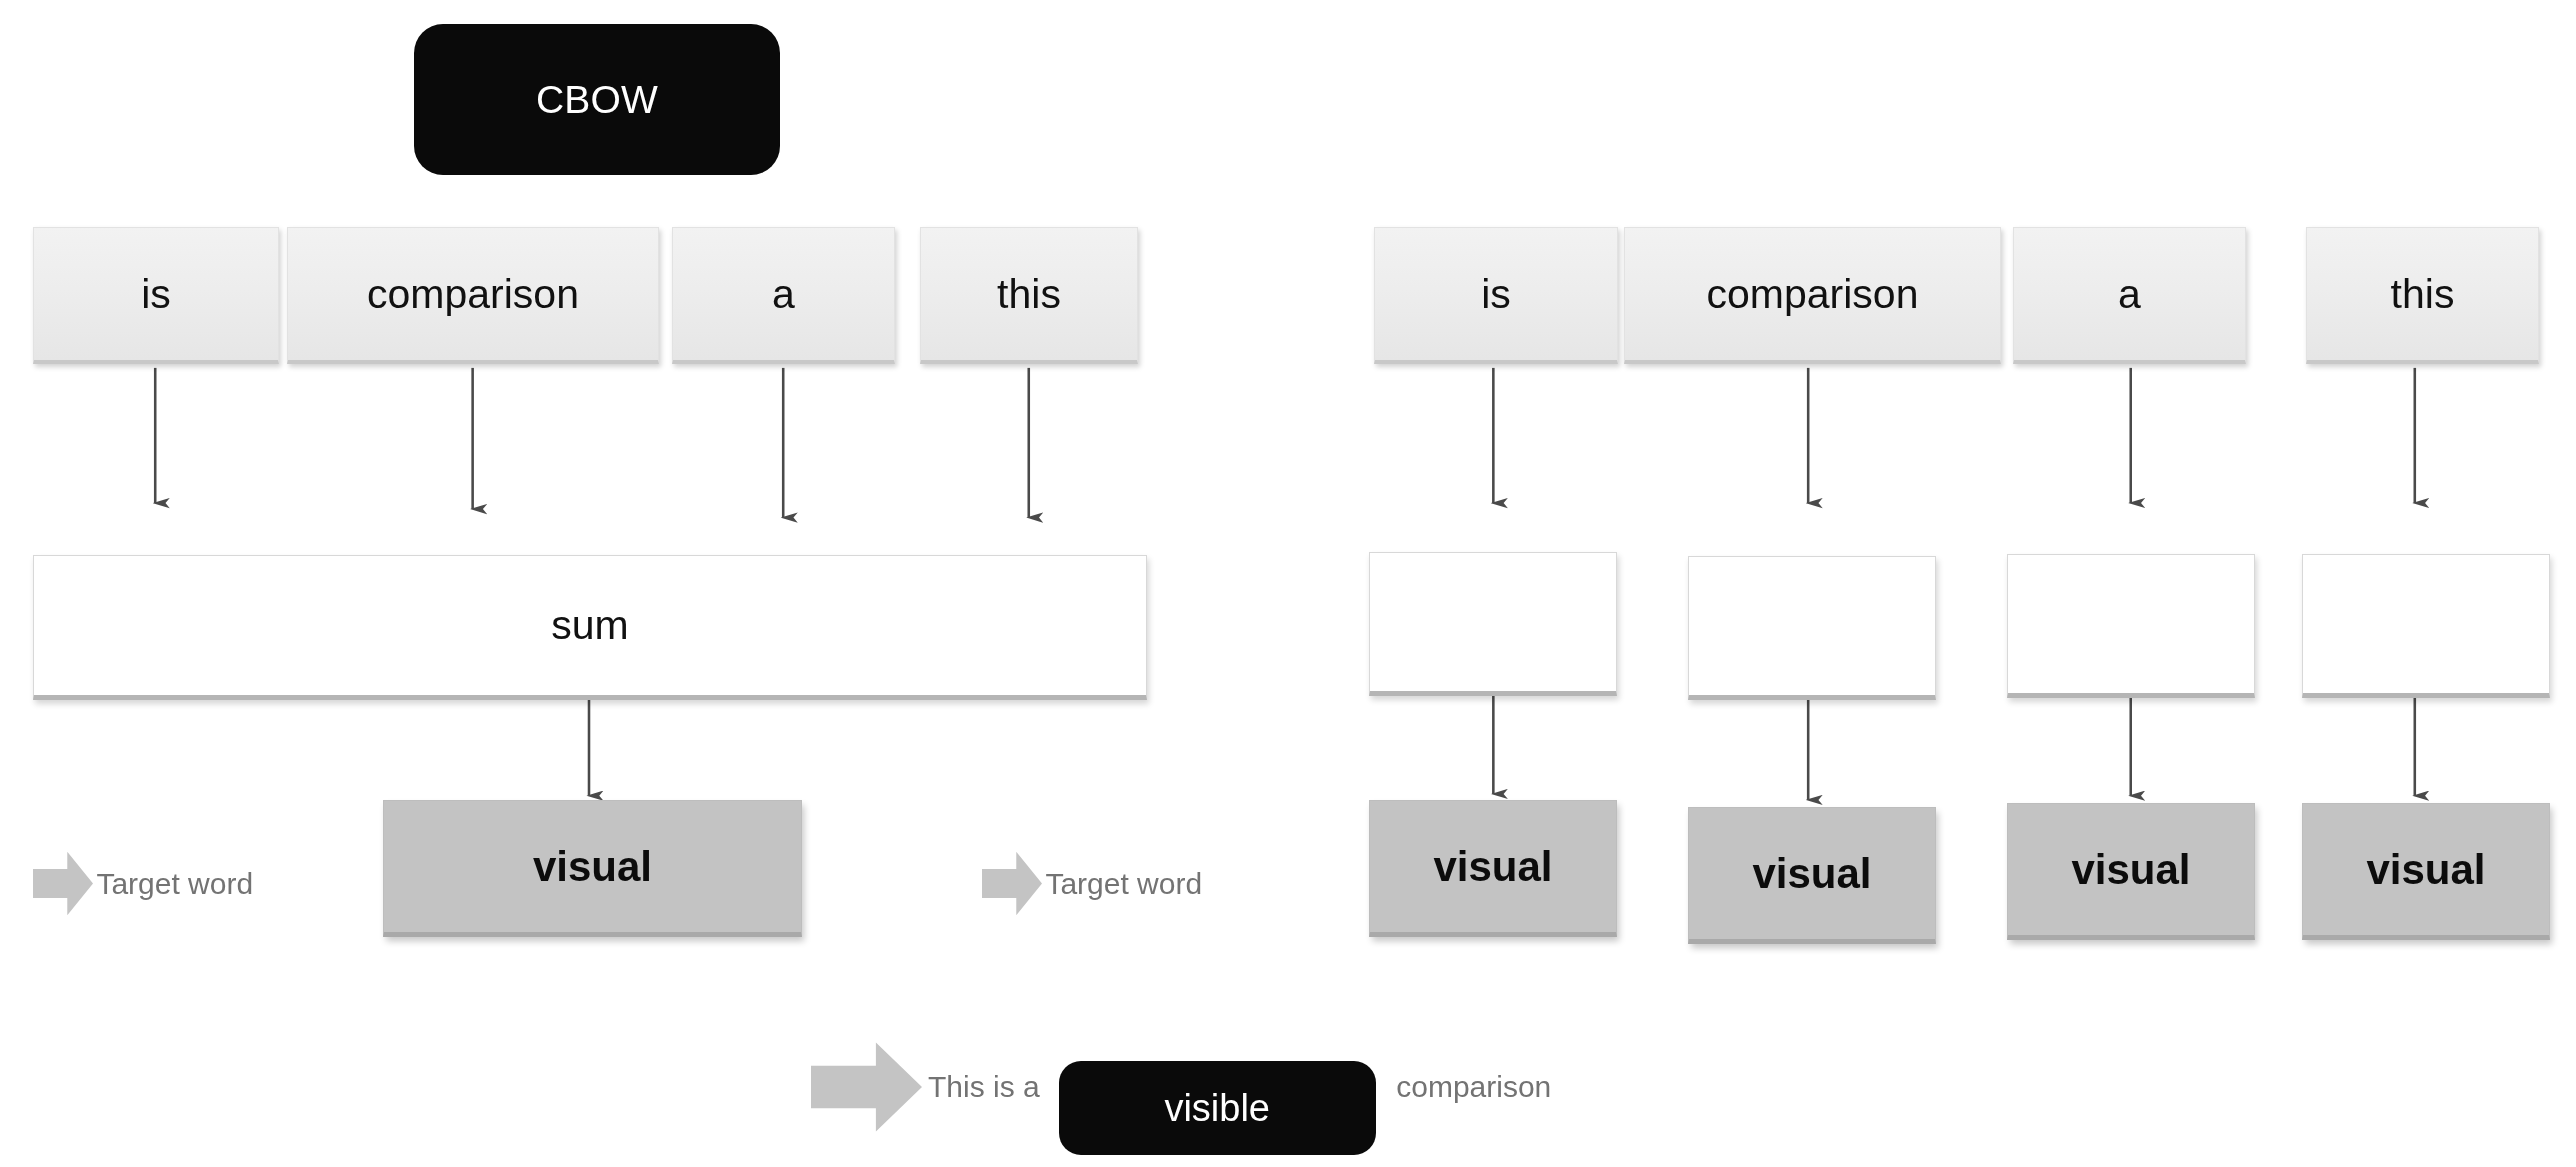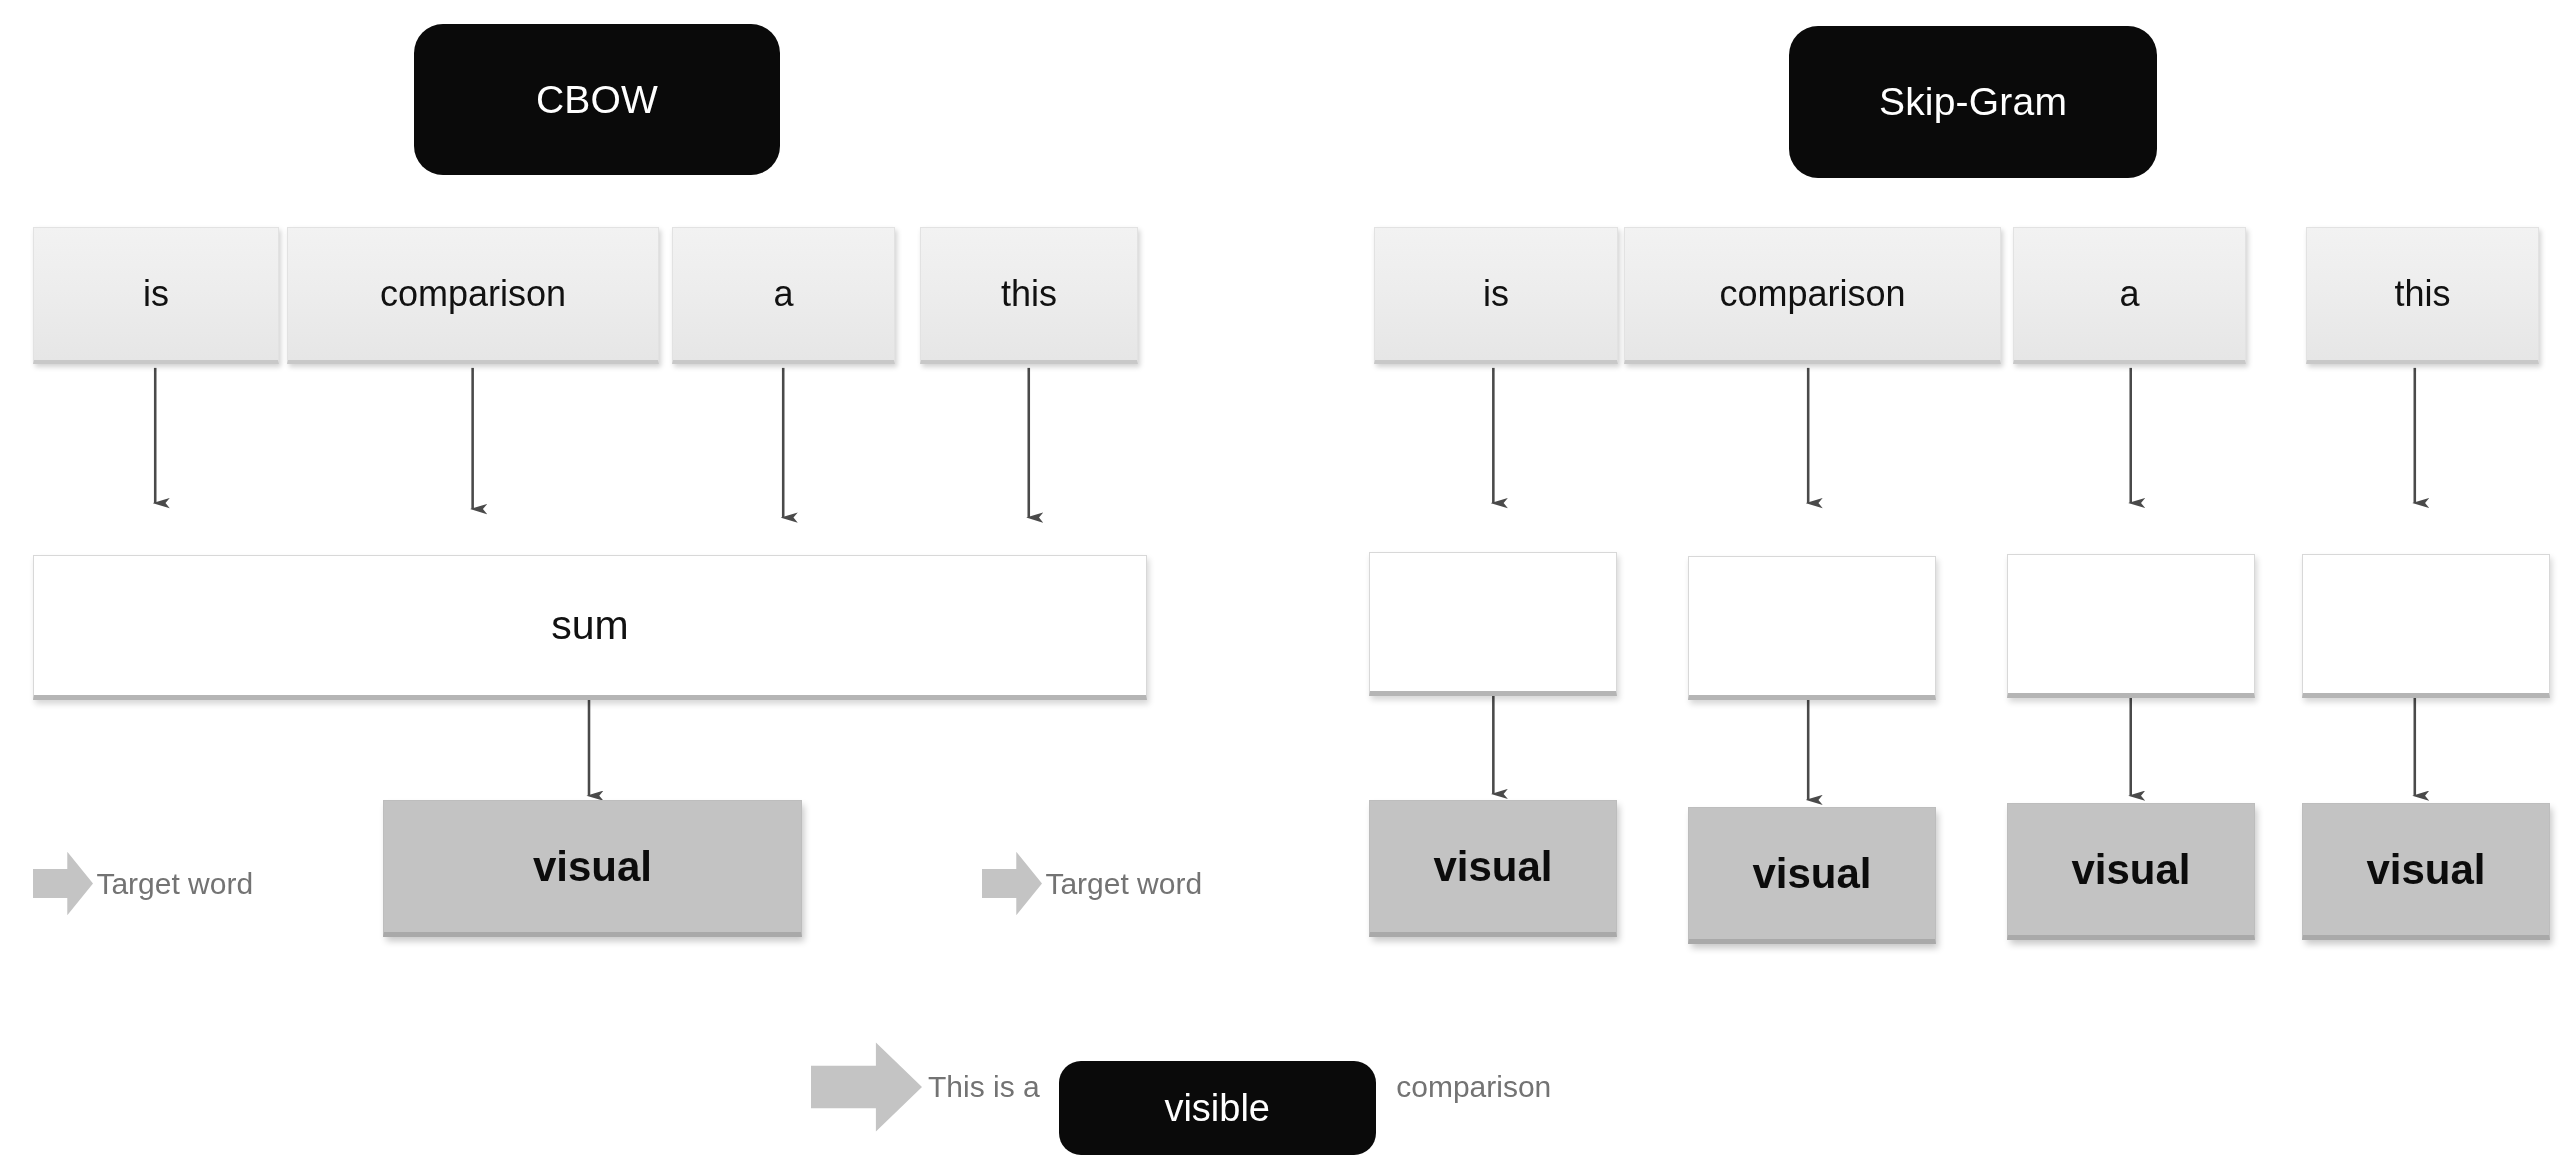--- a/index.html
+++ b/index.html
@@ -21,21 +21,21 @@
     color:#ffffff;font-size:38px;
   }
 
   
   .wordbox{
     background:linear-gradient(180deg,#f2f2f2 0%,#ececec 55%,#e6e6e6 100%);
     border:0.9px solid #e2e2e2;
     border-bottom:4.3px solid #c8c8c8;
     box-shadow:1.7px 3.4px 5.1px rgba(0,0,0,0.18);
     display:flex;align-items:center;justify-content:center;
-    font-size:36px;color:#111;
+    font-size:41px;color:#111;
   }
 
   
   .whitebox{
     background:#ffffff;
     border:0.9px solid #d8d8d8;
     border-bottom:5.1px solid #b5b5b5;
     box-shadow:1.7px 4.3px 6px rgba(0,0,0,0.16);
     display:flex;align-items:center;justify-content:center;
     font-size:41px;color:#111;margin-top:43px;
@@ -142,23 +142,20 @@
     <svg class="block-arrow" width="60" height="67" viewBox="0 0 70 78" xmlns="http://www.w3.org/2000/svg">
       <path d="M0,22 L40,22 L40,2 L70,39 L40,76 L40,56 L0,56 Z" fill="#c4c4c4"></path>
     </svg>
     <span class="plaintext" style="margin-left:3.4px;">Target word</span>
   </div>
 
   <div class="abs targetbox" style="left:383px;top:800px;width:419px;height:137px;">
     <span>visual</span>
   </div>
 
-  <div class="abs pill" style="left:1789px;top:26px;width:368px;height:152px;">
-    <span>Skip-Gram</span>
-  </div>
 
   <div class="abs wordbox" style="left:1374px;top:227px;width:244px;height:137px;">
     <span>is</span>
   </div>
   <div class="abs wordbox" style="left:1624px;top:227px;width:377px;height:137px;">
     <span>comparison</span>
   </div>
   <div class="abs wordbox" style="left:2013px;top:227px;width:233px;height:137px;">
     <span>a</span>
   </div>

